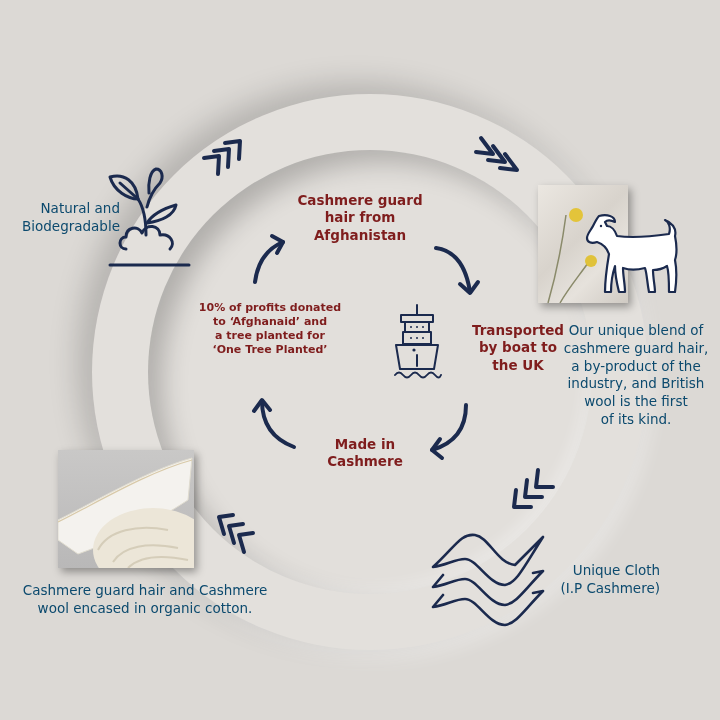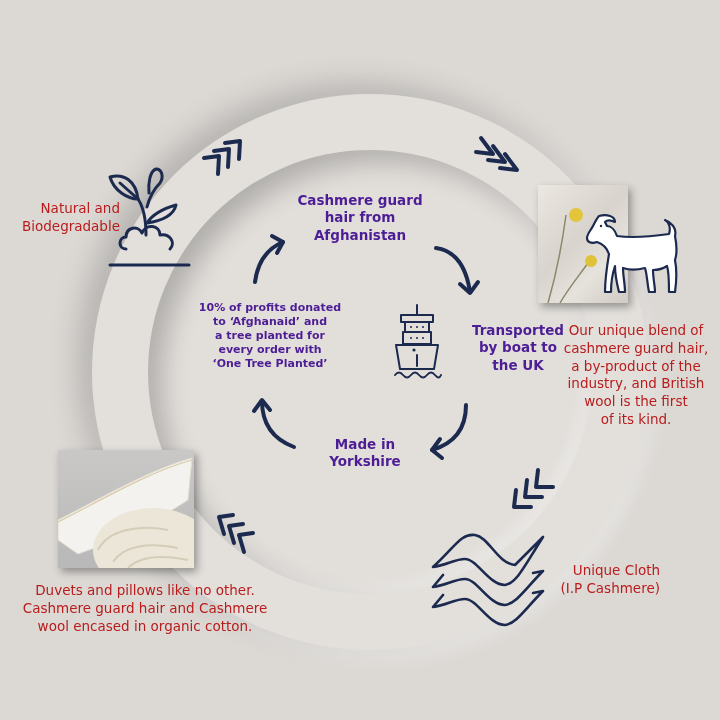--- a/index.html
+++ b/index.html
@@ -6,22 +6,22 @@
   body { width:720px; height:720px; background:#dcd9d5; overflow:hidden; position:relative;
          font-family:"DejaVu Sans", sans-serif; color:#1b2a4e; }
   .stage { position:absolute; inset:0; width:720px; height:720px; }
   .ring-outer { position:absolute; left:92px; top:94px; width:556px; height:556px; border-radius:50%;
     background:#e3e0dc;
     box-shadow: -14px -10px 30px rgba(0,0,0,0.18), 6px 8px 18px rgba(255,255,255,0.4); }
   .ring-inner { position:absolute; left:148px; top:150px; width:444px; height:444px; border-radius:50%;
     background:#e2dfdb;
     box-shadow: inset 14px 12px 26px rgba(0,0,0,0.22), inset -6px -6px 14px rgba(255,255,255,0.35); }
   .txt { position:absolute; text-align:center; line-height:1.28; }
-  .bold { font-weight:bold; font-size:13.5px; color:#4c1d95; font-family:"DejaVu Sans", sans-serif; }
-  .light { font-size:13.5px; color:#b91c1c; font-family:"DejaVu Sans", sans-serif; line-height:1.32; }
+  .bold { font-weight:bold; font-size:13.5px; color:#7f1d1d; font-family:"DejaVu Sans", sans-serif; }
+  .light { font-size:13.5px; color:#0c4a6e; font-family:"DejaVu Sans", sans-serif; line-height:1.32; }
   .line { display:block; white-space:nowrap; }
   .photo { position:absolute; box-shadow: 3px 4px 8px rgba(0,0,0,0.35); overflow:hidden; }
   svg { position:absolute; overflow:visible; }
 </style>
 </head>
 <body>
 
 <div class="stage">
 
   <div class="ring-outer"></div>
@@ -88,28 +88,27 @@
   </div>
 
   <div class="txt bold" style="left:468px;top:322px;width:100px;">
     <span class="line">Transported</span>
     <span class="line">by boat to</span>
     <span class="line">the UK</span>
   </div>
 
   <div class="txt bold" style="left:305px;top:436px;width:120px;">
     <span class="line">Made in</span>
-    <span class="line">Yorkshire</span>
+    <span class="line">Cashmere</span>
   </div>
 
   <div class="txt bold" style="left:170px;top:301px;width:200px;font-size:11px;">
     <span class="line">10% of profits donated</span>
     <span class="line">to ‘Afghanaid’ and</span>
     <span class="line">a tree planted for</span>
-    <span class="line">every order with</span>
     <span class="line">‘One Tree Planted’</span>
   </div>
 
   <svg style="left:392px;top:303px;" width="50" height="80" viewBox="0 0 50 80">
     <g fill="none" stroke="#1b2a4e" stroke-width="2" stroke-linecap="round" stroke-linejoin="round">
       <line x1="25" y1="2" x2="25" y2="12"></line>
       <rect x="9" y="12" width="32" height="7"></rect>
       <rect x="13" y="19" width="24" height="10"></rect>
       <rect x="11" y="29" width="28" height="12"></rect>
       <path d="M4,42 L46,42 L42,66 L8,66 Z"></path>
@@ -180,18 +179,17 @@
     <svg style="left:0;top:0;" width="136" height="118" viewBox="0 0 136 118">
       <path d="M0,90 L0,70 C40,50 90,20 134,8 L130,50 C100,70 60,90 20,104 Z" fill="#f4f2ee" stroke="#e0dccf" stroke-width="1"></path>
       <path d="M0,72 C40,52 90,22 134,10" fill="none" stroke="#d8c9a8" stroke-width="1.2"></path>
       <ellipse cx="95" cy="100" rx="60" ry="42" fill="#ece6d8"></ellipse>
       <path d="M40,100 C50,80 80,74 110,80" fill="none" stroke="#d5cdb9" stroke-width="2"></path>
       <path d="M55,112 C65,96 90,92 120,98" fill="none" stroke="#d5cdb9" stroke-width="2"></path>
       <path d="M70,118 C80,108 100,104 130,110" fill="none" stroke="#d5cdb9" stroke-width="2"></path>
     </svg>
   </div>
   <div class="txt light" style="left:10px;top:582px;width:270px;">
-    <span class="line">Duvets and pillows like no other.</span>
     <span class="line">Cashmere guard hair and Cashmere</span>
     <span class="line">wool encased in organic cotton.</span>
   </div>
 
 </div>
 
 </body></html>

